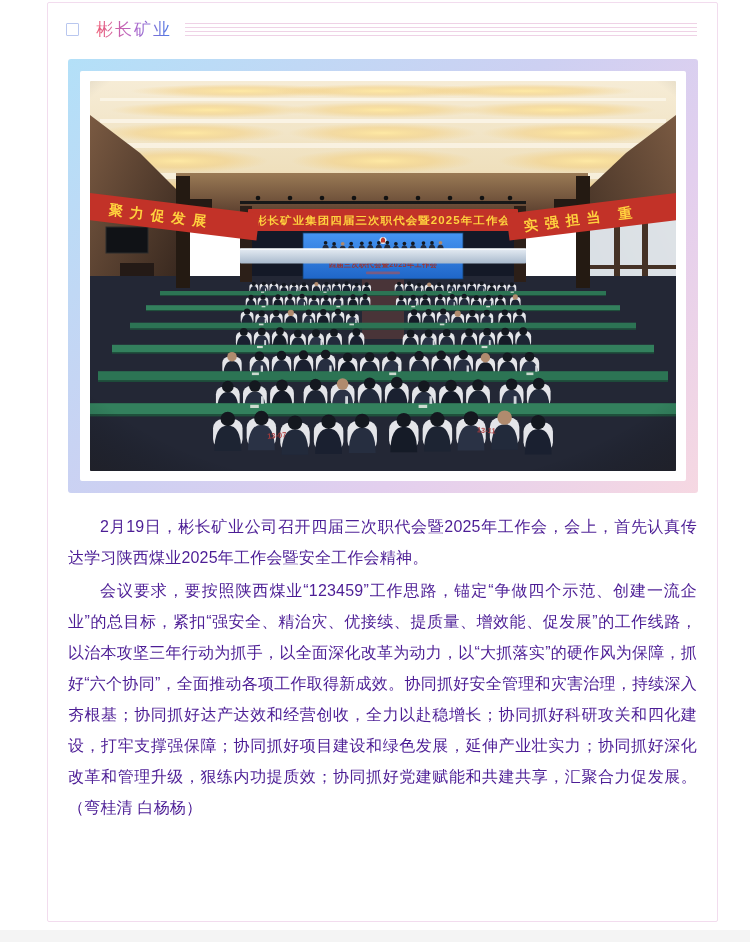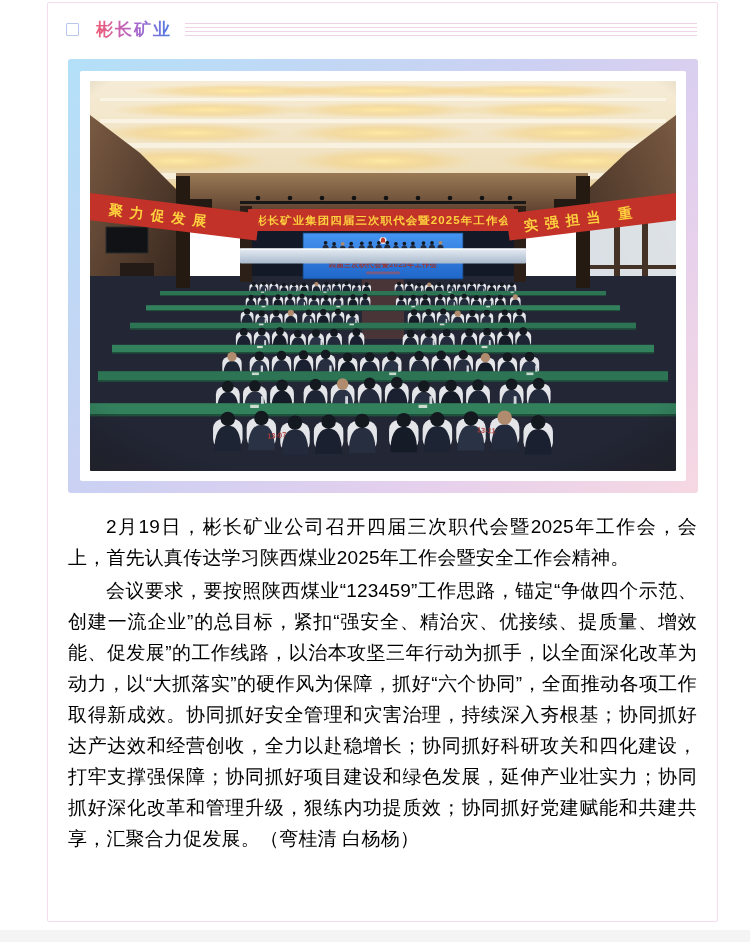--- a/index.html
+++ b/index.html
@@ -13,21 +13,21 @@
     background:#fff;border:1px solid #f2dcee;border-radius:2px;
     padding:13px 20px 14px 20px;
   }
   
   .sec-header{display:flex;align-items:center;height:26px;margin:0 0 17px -2px;}
   .sec-bullet{
     width:11px;height:11px;border:1px solid #b9c7ef;background:#fff;flex:0 0 auto;
     margin-right:17px;border-radius:1px;
   }
   .sec-title{
-    font-size:17px;font-weight:bold;letter-spacing:2px;white-space:nowrap;
+    font-size:17px;font-weight:normal;letter-spacing:2px;white-space:nowrap;
     color:#d8568a;
   }
   @supports (-webkit-background-clip:text){
     .sec-title{
       background:linear-gradient(90deg,#ee5d76 0%,#b565c8 48%,#4a7ce6 100%);
       -webkit-background-clip:text;background-clip:text;color:transparent;
     }
   }
   .sec-lines{
     flex:1;height:13px;margin-left:13px;align-self:center;
@@ -37,21 +37,21 @@
   .photo-frame{
     width:630px;box-sizing:border-box;border-radius:3px;
     background:linear-gradient(135deg,#b3e0f8 0%,#cdd0f2 45%,#e3cfee 70%,#f6d8e2 100%);
     padding:12px;
   }
   .photo-inner{background:#ffffff;padding:10px;border-radius:2px;}
   .photo-inner svg{display:block;border-radius:1px;}
   
   .article-body{margin-top:18px;}
   .article-body p{
-    margin:0 0 2px 0;font-size:19px;line-height:31px;color:#000000;
+    margin:0 0 2px 0;font-size:16px;line-height:31px;color:#4c1d95;
     text-align:justify;text-indent:2em;letter-spacing:0.2px;
   }
   .page-bottom-strip{
     position:absolute;left:0;bottom:0;width:750px;height:12px;background:#f4f4f4;
   }
 </style>
 </head>
 <body>
 
 <div class="article-card">

